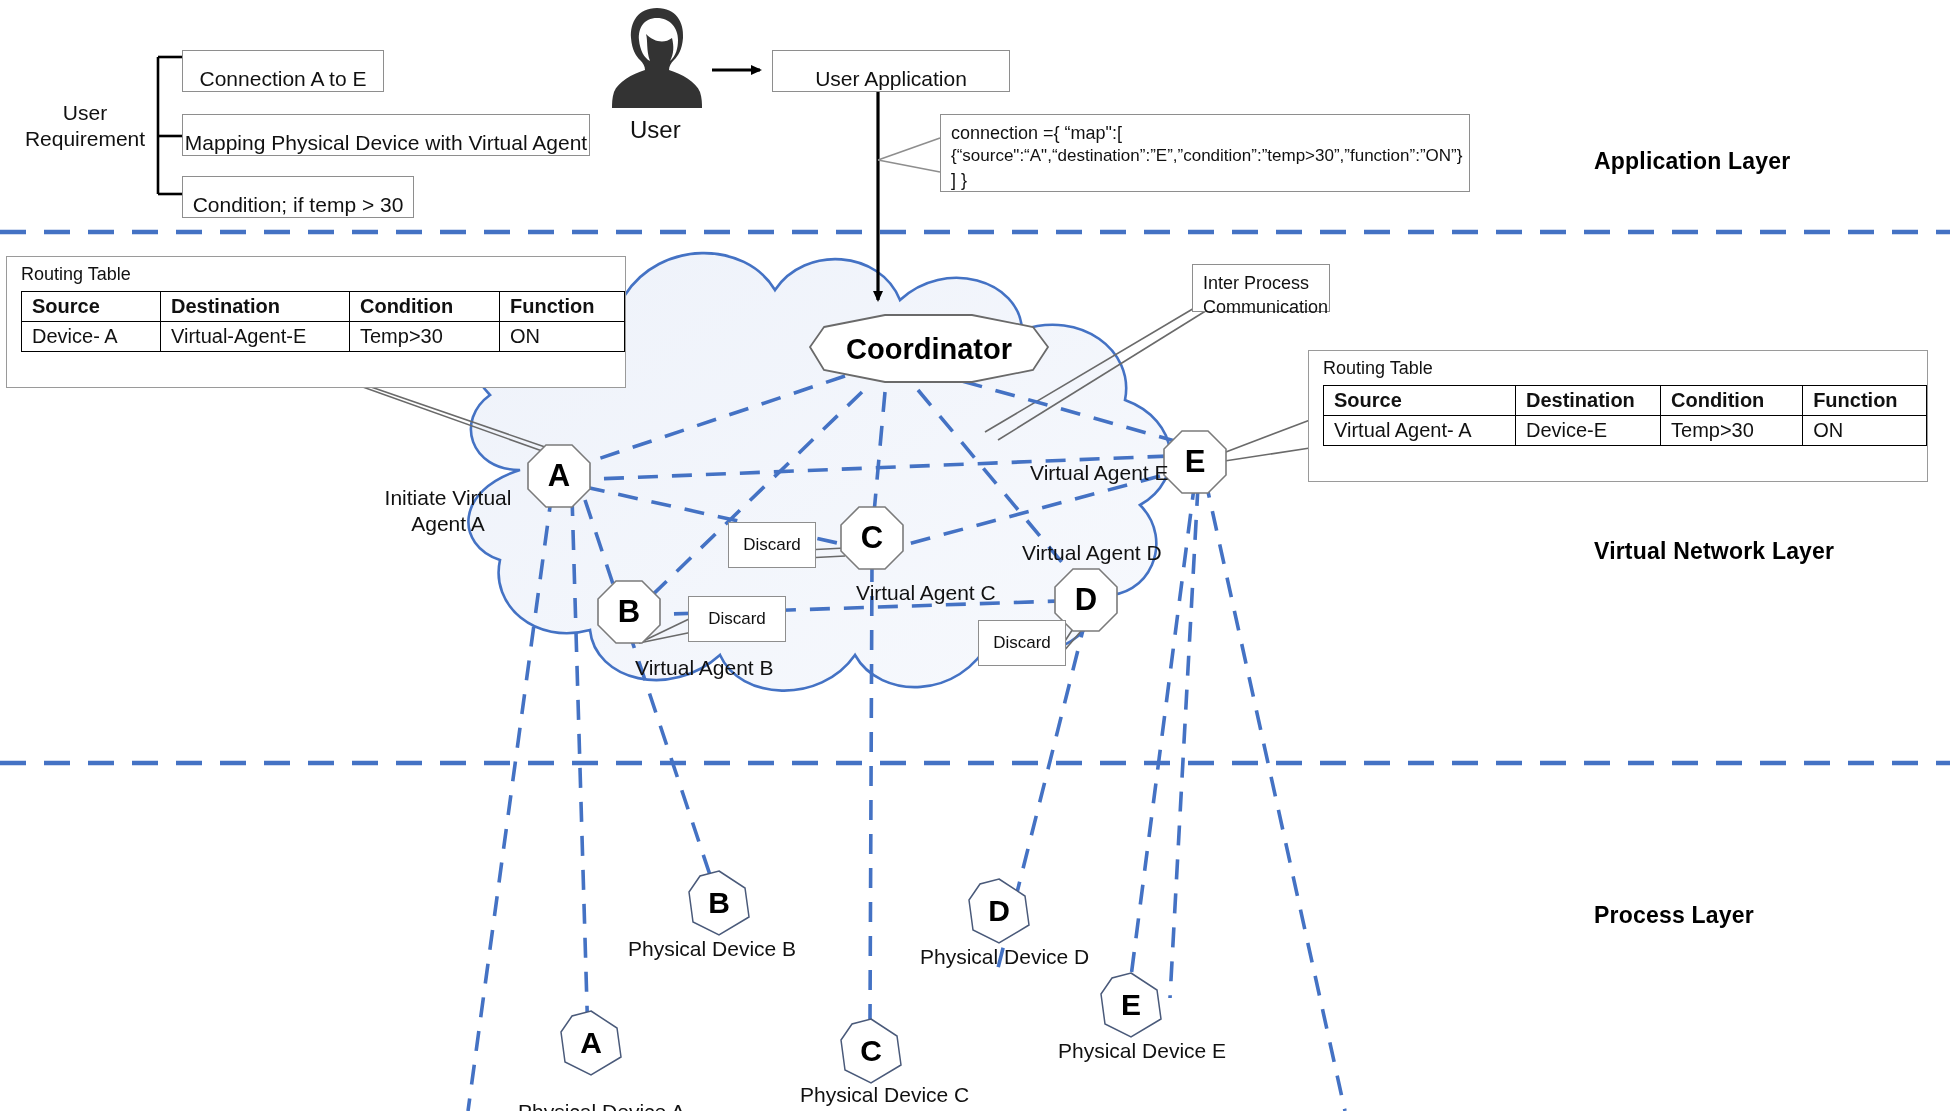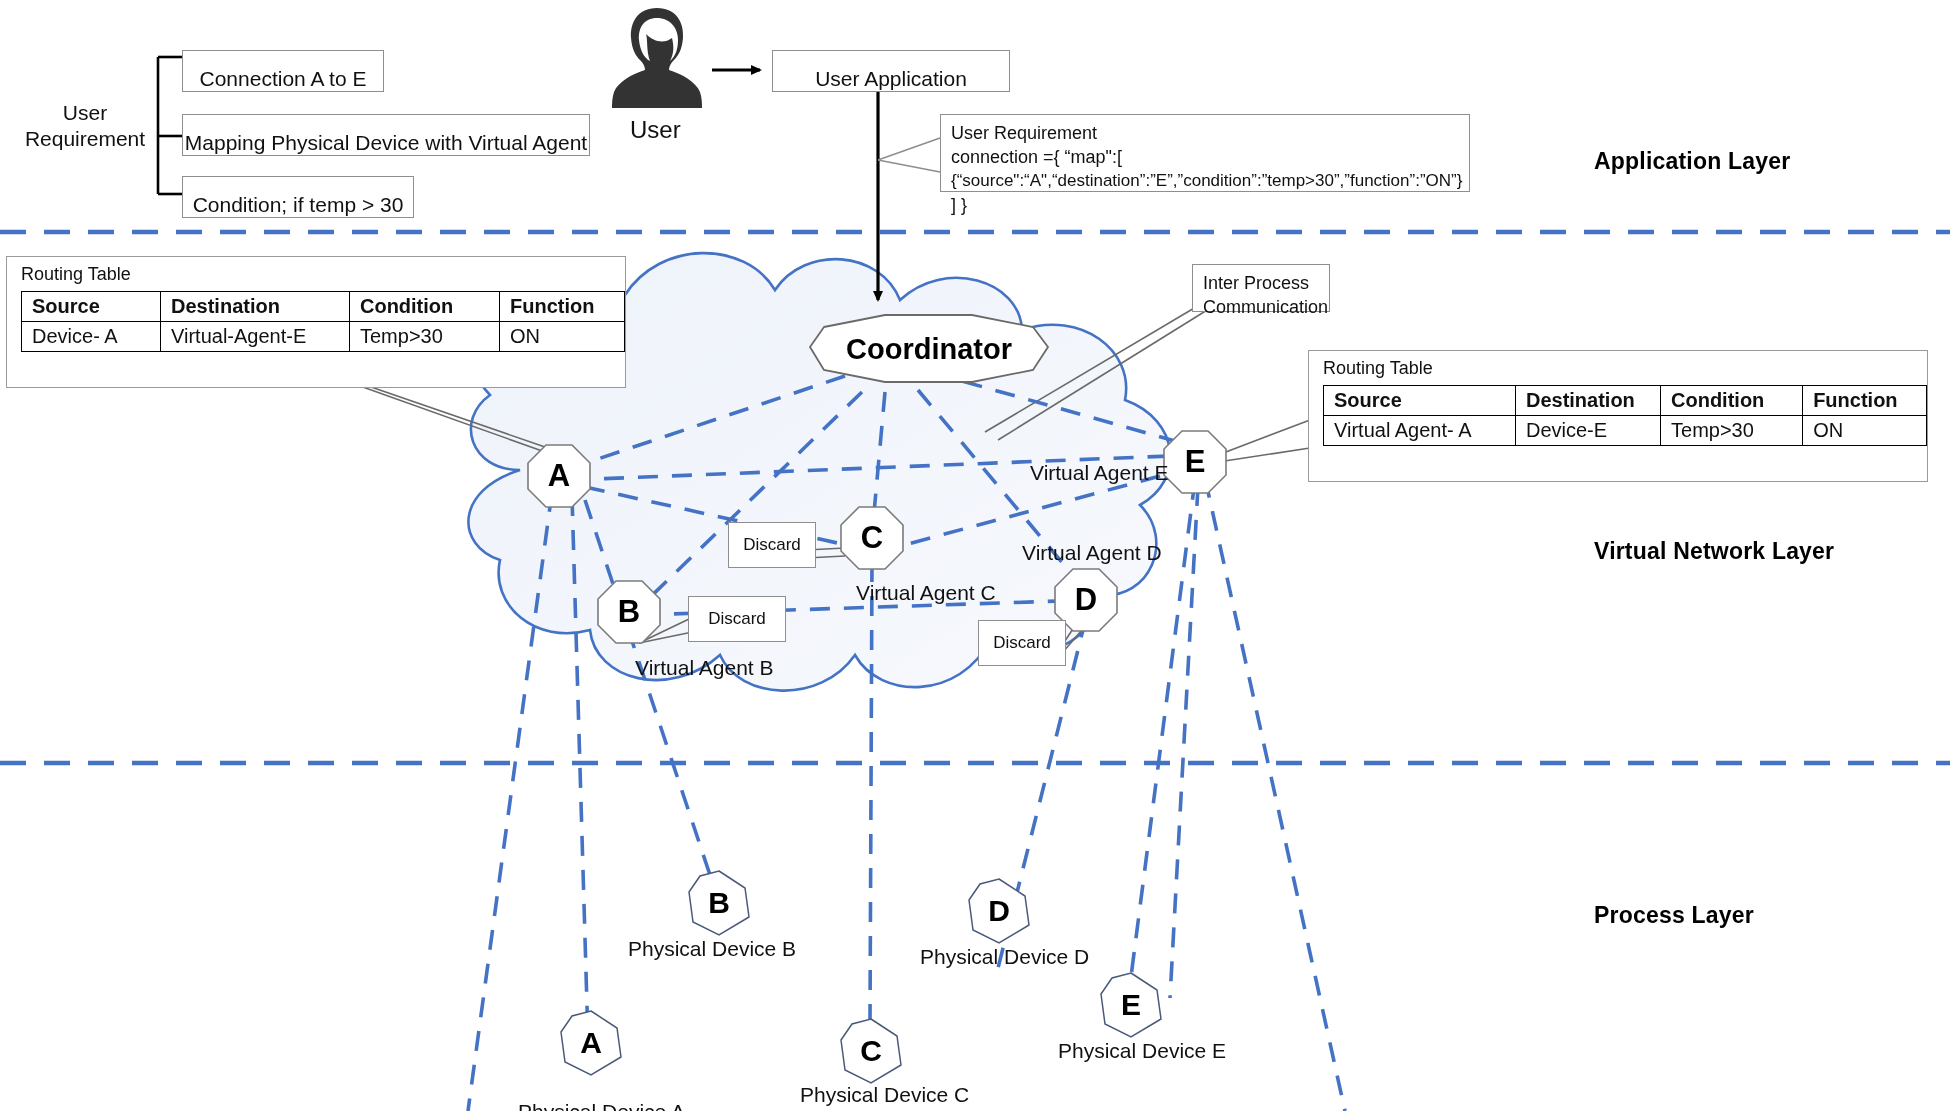--- a/index.html
+++ b/index.html
@@ -179,21 +179,20 @@
   </div>
   <div class="user-cap" style="left:630px;top:116px;">
     <span>User</span>
   </div>
 
   <div class="box" style="left:772px;top:50px;width:238px;height:42px;">
     <span>User Application</span>
   </div>
 
   <div class="callout" style="left:940px;top:114px;width:530px;height:78px;">
-    <span class="l">User Requirement</span>
     <span class="l">connection ={  “map":[</span>
     <span class="l" style="font-size:17px;">{“source":“A",“destination”:”E”,”condition”:”temp&gt;30”,”function”:”ON”}</span>
     <span class="l">] }</span>
   </div>
 
   <div class="layer-label" style="left:1594px;top:148px;">
     <span>Application Layer</span>
   </div>
 
   <div class="rt-panel" style="left:6px;top:256px;width:620px;height:132px;">
@@ -273,20 +272,24 @@
     <span>D</span>
   </div>
 
   <div class="node agent-label" style="left:1163px;top:430px;width:64px;height:64px;">
     <svg width="64" height="64" viewBox="0 0 64 64">
       <polygon points="19,1 45,1 63,19 63,45 45,63 19,63 1,45 1,19" fill="#ffffff" stroke="#7b7b7b" stroke-width="1.6"></polygon>
     </svg>
     <span>E</span>
   </div>
 
+  <div class="plaintext center" style="left:348px;top:485px;width:200px;">
+    <span>Initiate Virtual</span><br>
+    <span>Agent A</span>
+  </div>
 
   <div class="plaintext" style="left:635px;top:655px;">
     <span>Virtual Agent B</span>
   </div>
   <div class="plaintext" style="left:856px;top:580px;">
     <span>Virtual Agent C</span>
   </div>
   <div class="plaintext" style="left:1022px;top:540px;">
     <span>Virtual Agent D</span>
   </div>

